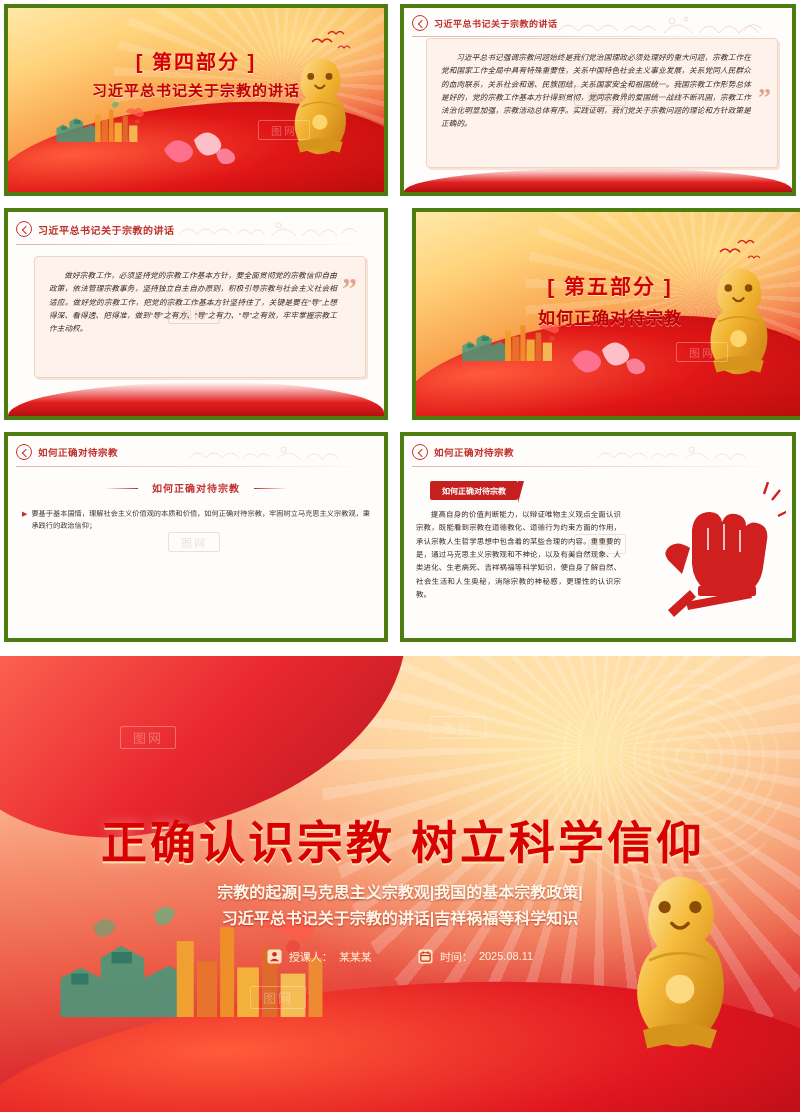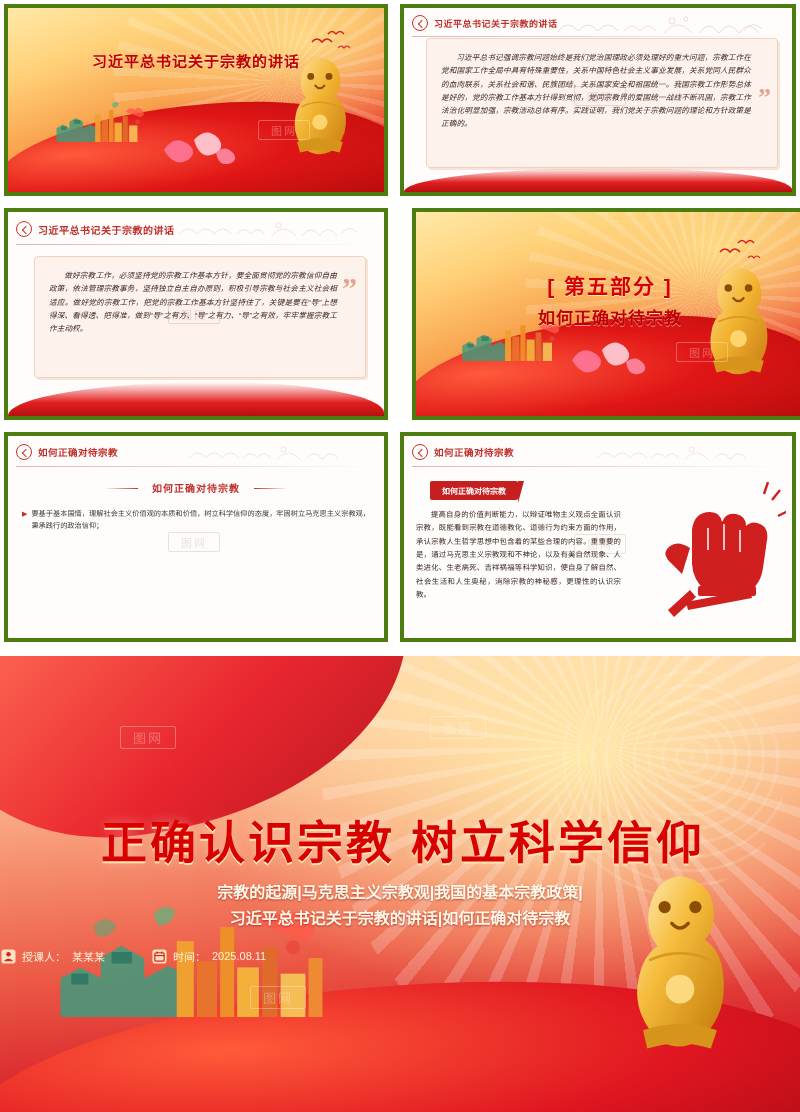--- a/index.html
+++ b/index.html
@@ -379,21 +379,21 @@
     font-size: 16px;
     font-weight: bold;
     line-height: 1.65;
     text-shadow: 0 1px 2px rgba(140,0,0,.55);
   }
   .poster-meta {
     position: absolute;
     left: 0; right: 0;
     top: 292px;
     display: flex;
-    justify-content: flex-start;
+    justify-content: center;
     gap: 46px;
     z-index: 6;
     color: #fff3d8;
     font-size: 11px;
   }
   .meta-item { display: flex; align-items: center; gap: 6px; }
   .meta-icon {
     width: 16px; height: 16px;
     display: inline-flex;
     align-items: center;
@@ -465,20 +465,21 @@
       <path d="M20 118 q30 -10 60 0 l-4 14 q-26 -8 -52 0z" fill="#d7941b"></path>
     </svg>
 
     <svg style="position:absolute;left:150px;bottom:28px;width:90px;height:44px;">
       <path d="M6 30 q10 -16 24 -6 q10 8 0 16 q-14 8 -24 -10z" fill="#ff7aa0" opacity=".85"></path>
       <path d="M36 20 q12 -14 24 -2 q8 10 -4 16 q-14 6 -20 -14z" fill="#ffd0dc" opacity=".9"></path>
       <path d="M58 32 q10 -8 18 2 q4 8 -6 10 q-10 2 -12 -12z" fill="#ff95b5" opacity=".8"></path>
     </svg>
 
     <div class="cover-title-box" style="top:38px;">
+      <div class="cover-part bracket" style="font-size:20px;">[ 第四部分 ]</div>
       <div class="cover-sub" style="font-size:15px;">习近平总书记关于宗教的讲话</div>
     </div>
 
     <div class="watermark" style="left:250px; top:112px;">
       <span class="wm-box">
         <span>图网</span>
       </span>
     </div>
   </div>
 
@@ -618,21 +619,21 @@
       </svg>
     </div>
 
     <div class="mini-title-wrap">
       <span class="mini-title">如何正确对待宗教</span>
     </div>
 
     <div class="bullets">
       <div class="bullet">
         <span class="arrow">▶</span>
-        <span class="btxt">要基于基本国情，理解社会主义价值观的本质和价值，树立科学信仰的态度，牢固树立马克思主义宗教观，秉承践行的政治信仰；</span>
+        <span class="btxt">要基于基本国情，理解社会主义价值观的本质和价值，如何正确对待宗教，牢固树立马克思主义宗教观，秉承践行的政治信仰；</span>
       </div>
     </div>
 
     <div class="watermark" style="left:160px; top:96px; color:rgba(180,120,100,.22);">
       <span class="wm-box" style="border-color:rgba(180,120,100,.22)">
         <span>图网</span>
       </span>
     </div>
   </div>
 
@@ -724,21 +725,21 @@
       <path d="M52 56 q8 9 16 0" stroke="#8a4d06" stroke-width="3.4" fill="none" stroke-linecap="round"></path>
       <path d="M30 92 q30 -14 60 0" stroke="#d79a20" stroke-width="2.6" fill="none"></path>
       <circle cx="60" cy="120" r="14" fill="#ffdf8a" opacity=".9"></circle>
       <path d="M24 160 q36 -12 72 0 l-6 18 q-30 -10 -62 0z" fill="#d7941b"></path>
     </svg>
 
     <div class="poster-title">正确认识宗教 树立科学信仰</div>
 
     <div class="poster-sub">
       <div>宗教的起源|马克思主义宗教观|我国的基本宗教政策|</div>
-      <div>习近平总书记关于宗教的讲话|如何正确对待宗教</div>
+      <div>习近平总书记关于宗教的讲话|吉祥祸福等科学知识</div>
     </div>
 
     <div class="poster-meta">
       <div class="meta-item">
         <span class="meta-icon">
           <svg viewBox="0 0 16 16" width="15" height="15">
             <rect x="0.5" y="0.5" width="15" height="15" rx="3" fill="#fff0d0" opacity=".9"></rect>
             <circle cx="8" cy="5.6" r="2.4" fill="#d12a1c"></circle>
             <path d="M3 13 q5 -5 10 0z" fill="#d12a1c"></path>
           </svg>

